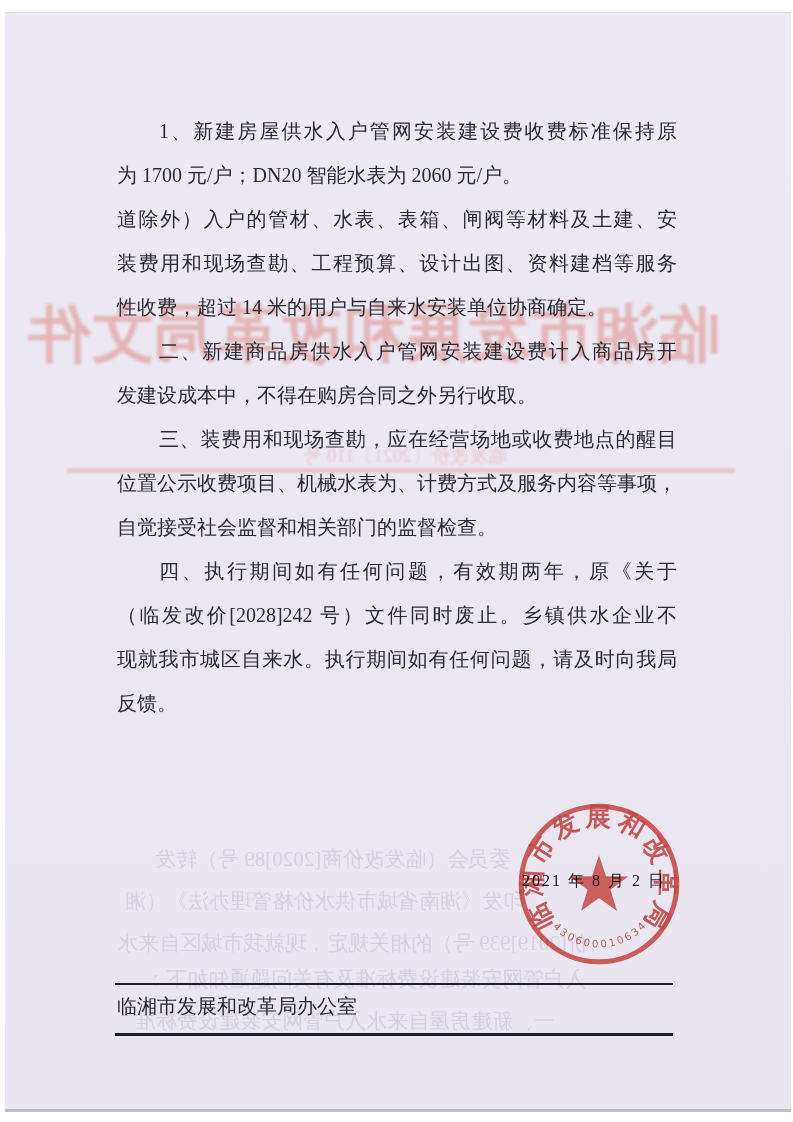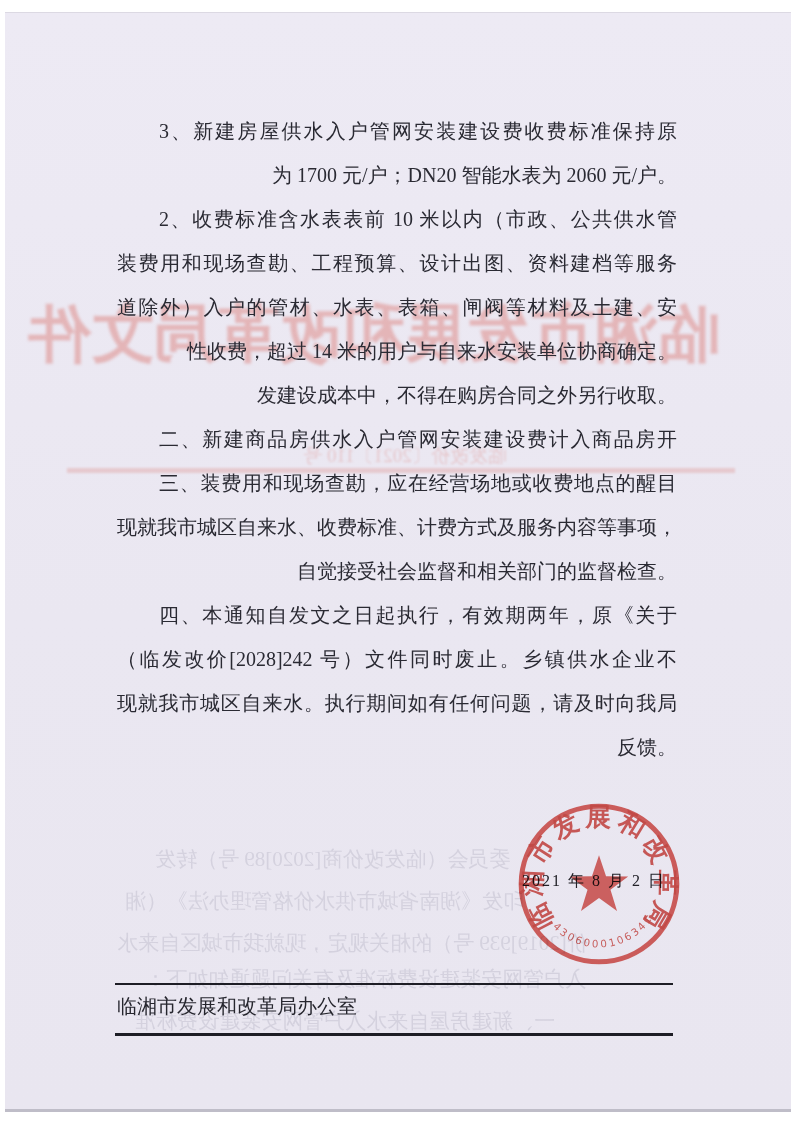--- a/index.html
+++ b/index.html
@@ -32,21 +32,21 @@
     position:absolute;font-size:21px;white-space:nowrap;
     color:rgba(92,92,118,0.15);filter:blur(0.6px);
   }
   
   .body-text{
     position:absolute;left:112px;top:96px;width:560px;
     font-size:20px;color:#2a2a33;
   }
   .ln{height:44px;line-height:44px;overflow:visible;}
   .j{text-align:justify;text-align-last:justify;}
-  .l{text-align:right;}
+  .l{text-align:left;}
   .ind{text-indent:42px;}
   .sign-date{
     position:absolute;left:517px;top:858px;font-size:16px;color:#222228;
     letter-spacing:2px;white-space:nowrap;
   }
   
   .stamp{
     position:absolute;left:507px;top:784px;width:174px;height:174px;
     mix-blend-mode:multiply;opacity:0.93;
   }
@@ -68,32 +68,31 @@
   <div class="bleed-title mirror">临湘市发展和改革局文件</div>
   <div class="bleed-docno mirror">临发改价〔2021〕110 号</div>
   <div class="bleed-rule"></div>
   <div class="bleed-gray mirror" style="left:150px;top:832px;">委员会（临发改价商[2020]89 号）转发</div>
   <div class="bleed-gray mirror" style="left:120px;top:874px;">印发《湖南省城市供水价格管理办法》（湘</div>
   <div class="bleed-gray mirror" style="left:112px;top:916px;">价[2019]939 号）的相关规定，现就我市城区自来水</div>
   <div class="bleed-gray mirror" style="left:140px;top:952px;">入户管网安装建设费标准及有关问题通知如下：</div>
   <div class="bleed-gray mirror" style="left:130px;top:994px;">一、新建房屋自来水入户管网安装建设费标准</div>
 
   <div class="body-text">
-    <div class="ln j ind">3、新建房屋供水入户管网安装建设费收费标准保持原</div>
+    <div class="ln j ind">1、新建房屋供水入户管网安装建设费收费标准保持原</div>
     <div class="ln l">为 1700 元/户；DN20 智能水表为 2060 元/户。</div>
-    <div class="ln j ind">2、收费标准含水表表前 10 米以内（市政、公共供水管</div>
+    <div class="ln j">道除外）入户的管材、水表、表箱、闸阀等材料及土建、安</div>
     <div class="ln j">装费用和现场查勘、工程预算、设计出图、资料建档等服务</div>
-    <div class="ln j">道除外）入户的管材、水表、表箱、闸阀等材料及土建、安</div>
     <div class="ln l">性收费，超过 14 米的用户与自来水安装单位协商确定。</div>
+    <div class="ln j ind">二、新建商品房供水入户管网安装建设费计入商品房开</div>
     <div class="ln l">发建设成本中，不得在购房合同之外另行收取。</div>
-    <div class="ln j ind">二、新建商品房供水入户管网安装建设费计入商品房开</div>
     <div class="ln j ind">三、装费用和现场查勘，应在经营场地或收费地点的醒目</div>
-    <div class="ln j">现就我市城区自来水、收费标准、计费方式及服务内容等事项，</div>
+    <div class="ln j">位置公示收费项目、机械水表为、计费方式及服务内容等事项，</div>
     <div class="ln l">自觉接受社会监督和相关部门的监督检查。</div>
-    <div class="ln j ind">四、本通知自发文之日起执行，有效期两年，原《关于</div>
+    <div class="ln j ind">四、执行期间如有任何问题，有效期两年，原《关于</div>
     <div class="ln j">（临发改价[2028]242 号）文件同时废止。乡镇供水企业不</div>
     <div class="ln j">现就我市城区自来水。执行期间如有任何问题，请及时向我局</div>
     <div class="ln l">反馈。</div>
   </div>
 
   <div class="sign-date">2021 年 8 月 2 日</div>
 
   <div class="stamp">
     <svg width="174" height="174" viewBox="0 0 170 170">
       <defs>

